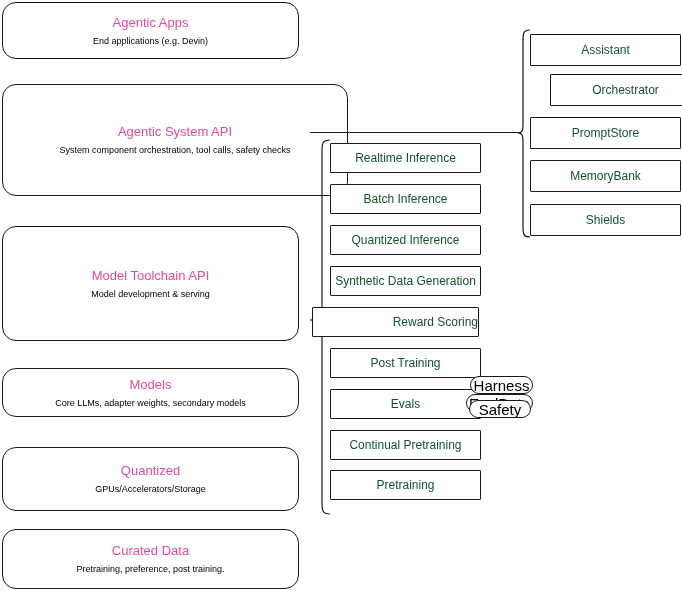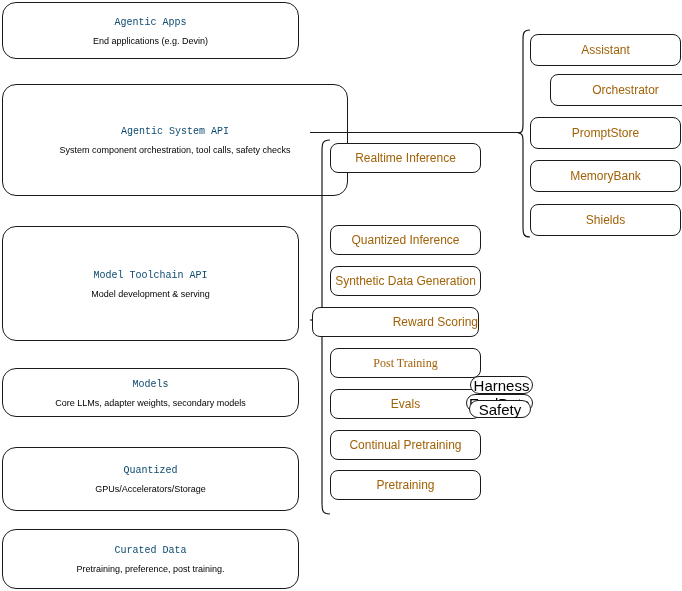--- a/index.html
+++ b/index.html
@@ -26,47 +26,46 @@
     border: 1px solid #1a1a1a;
     border-radius: 14px;
     background: #ffffff;
     display: flex;
     flex-direction: column;
     align-items: center;
     justify-content: center;
     text-align: center;
   }
   .stack-title {
-    font-size: 10px;
-    color: #0c4a6e;
+    font-size: 13px;
+    color: #ec4899;
     line-height: 16px;
     white-space: nowrap;
-    font-family: Liberation Mono, monospace;
   }
   .stack-sub {
     font-size: 9px;
     color: #000000;
     line-height: 12px;
     margin-top: 4px;
     white-space: nowrap;
   }
 
   
   .pill {
     position: absolute;
     box-sizing: border-box;
     border: 1px solid #1a1a1a;
-    border-radius: 8px;
+    border-radius: 1px;
     background: #ffffff;
     display: flex;
     align-items: center;
     justify-content: center;
     text-align: center;
     font-size: 12px;
-    color: #a16207;
+    color: #14532d;
     white-space: nowrap;
   }
 
   
   .mini-pill {
     position: absolute;
     box-sizing: border-box;
     border: 1px solid #1a1a1a;
     border-radius: 999px;
     background: #ffffff;
@@ -152,34 +151,37 @@
              C 5 103, 4 105, 0 105
              C 4 105, 5 107, 5 114
              L 5 198
              C 5 205, 5 209, 12 209"></path>
   </svg>
 
   <div class="pill" style="left:330px; top:143px; width:151px; height:30px;">
     <span>Realtime Inference</span>
   </div>
 
+  <div class="pill" style="left:330px; top:184px; width:151px; height:30px;">
+    <span>Batch Inference</span>
+  </div>
 
   <div class="pill" style="left:330px; top:225px; width:151px; height:30px;">
     <span>Quantized Inference</span>
   </div>
 
   <div class="pill" style="left:330px; top:266px; width:151px; height:30px;">
     <span>Synthetic Data Generation</span>
   </div>
 
   <div class="pill" style="left:312px; top:307px; width:167px; height:30px;justify-content:flex-end;">
     <span>Reward Scoring</span>
   </div>
 
-  <div class="pill" style="left:330px; top:348px; width:151px; height:30px;font-family:Liberation Serif, serif;">
+  <div class="pill" style="left:330px; top:348px; width:151px; height:30px;">
     <span>Post Training</span>
   </div>
 
   <div class="pill" style="left:330px; top:389px; width:151px; height:30px;">
     <span>Evals</span>
   </div>
 
   <div class="pill" style="left:330px; top:430px; width:151px; height:30px;">
     <span>Continual Pretraining</span>
   </div>

